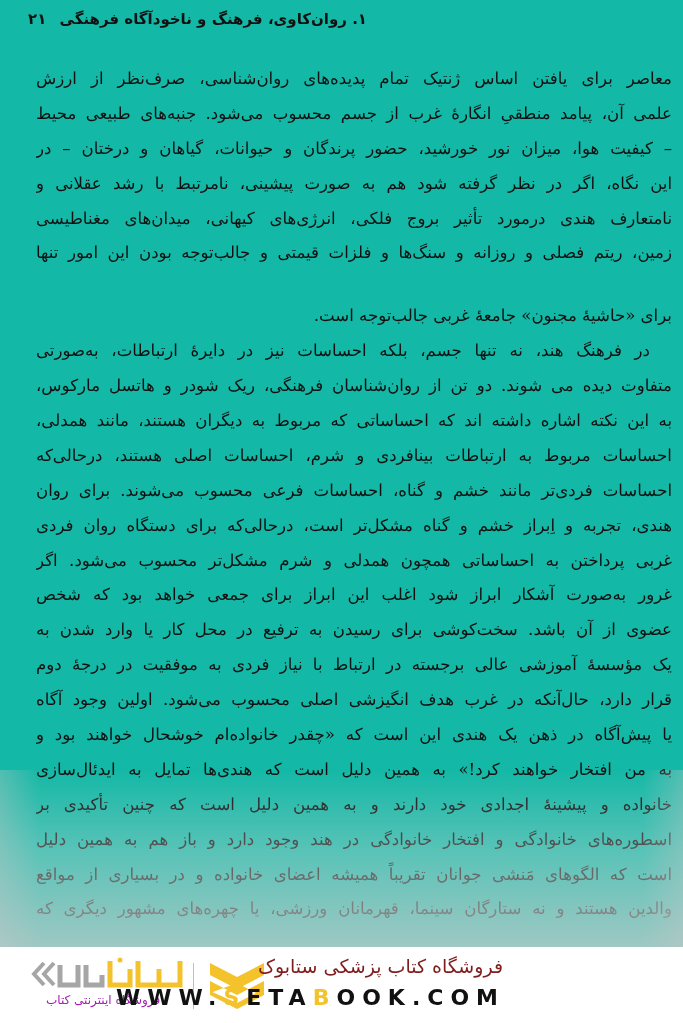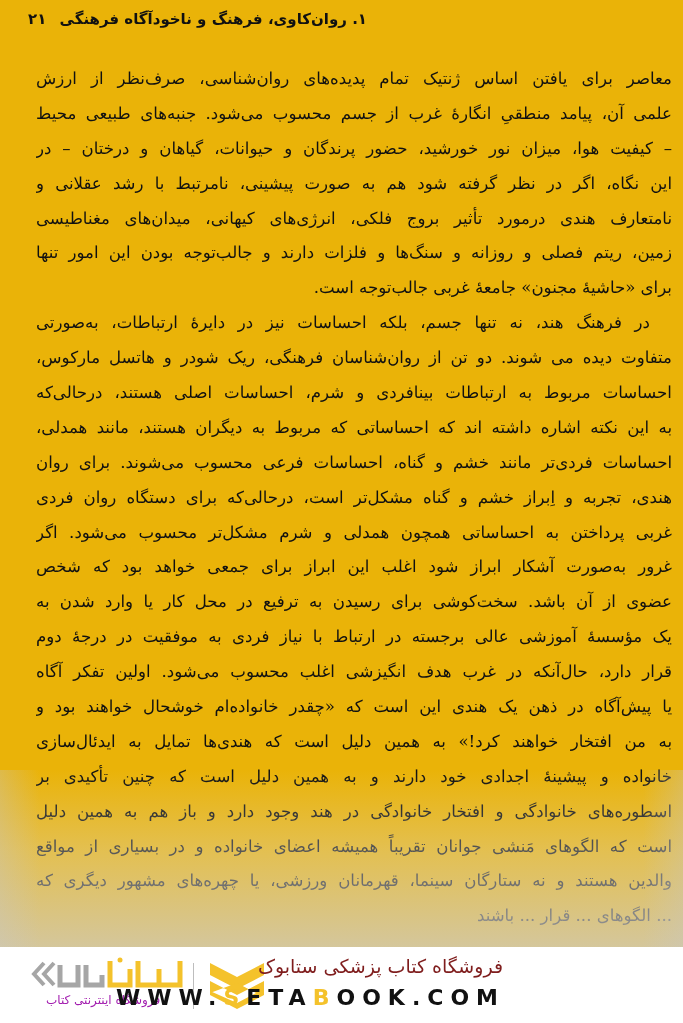--- a/index.html
+++ b/index.html
@@ -13,21 +13,21 @@
       position: relative;
       overflow: hidden;
       font-family: "DejaVu Serif", "Liberation Serif", serif;
       color: #111111;
     }
     .page {
       position: absolute;
       left: 0; top: 0;
       width: 683px;
       height: 947px;
-      background: #eab308;
+      background: #14b8a6;
       overflow: hidden;
     }
     .running-head {
       position: absolute;
       top: 10px;
       left: 28px;
       direction: rtl;
       font-family: "DejaVu Sans", "Liberation Sans", sans-serif;
       font-weight: bold;
       font-size: 15px;
@@ -51,20 +51,21 @@
     .body-text .line {
       display: block;
       text-align: justify;
       text-align-last: justify;
       white-space: nowrap;
       overflow: hidden;
       height: 34.9px;
     }
     .body-text .line.last {
       text-align-last: right;
+      margin-top: 28px;
     }
     .body-text .line.indent {
       padding-right: 22px;
     }
     .shade {
       position: absolute;
       left: 0;
       top: 770px;
       width: 683px;
       height: 177px;
@@ -154,33 +155,33 @@
     <span>۱. روان‌کاوی، فرهنگ و ناخودآگاه فرهنگی</span>
     <span class="page-num">۲۱</span>
   </div>
 
   <div class="body-text" id="body-text">
       <span class="line">معاصر برای یافتن اساس ژنتیک تمام پدیده‌های روان‌شناسی، صرف‌نظر از ارزش</span>
       <span class="line">علمی آن، پیامد منطقیِ انگارهٔ غرب از جسم محسوب می‌شود. جنبه‌های طبیعی محیط</span>
       <span class="line">– کیفیت هوا، میزان نور خورشید، حضور پرندگان و حیوانات، گیاهان و درختان – در</span>
       <span class="line">این نگاه، اگر در نظر گرفته شود هم به صورت پیشینی، نامرتبط با رشد عقلانی و</span>
       <span class="line">نامتعارف هندی درمورد تأثیر بروج فلکی، انرژی‌های کیهانی، میدان‌های مغناطیسی</span>
-      <span class="line">زمین، ریتم فصلی و روزانه و سنگ‌ها و فلزات دارند و جالب‌توجه بودن این امور تنها</span>
+      <span class="line">زمین، ریتم فصلی و روزانه و سنگ‌ها و فلزات قیمتی و جالب‌توجه بودن این امور تنها</span>
       <span class="line last">برای «حاشیهٔ مجنون» جامعهٔ غربی جالب‌توجه است.</span>
       <span class="line indent">در فرهنگ هند، نه تنها جسم، بلکه احساسات نیز در دایرهٔ ارتباطات، به‌صورتی</span>
       <span class="line">متفاوت دیده می شوند. دو تن از روان‌شناسان فرهنگی، ریک شودر و هاتسل مارکوس،</span>
+      <span class="line">به این نکته اشاره داشته اند که احساساتی که مربوط به دیگران هستند، مانند همدلی،</span>
       <span class="line">احساسات مربوط به ارتباطات بینافردی و شرم، احساسات اصلی هستند، درحالی‌که</span>
-      <span class="line">به این نکته اشاره داشته اند که احساساتی که مربوط به دیگران هستند، مانند همدلی،</span>
       <span class="line">احساسات فردی‌تر مانند خشم و گناه، احساسات فرعی محسوب می‌شوند. برای روان</span>
       <span class="line">هندی، تجربه و اِبراز خشم و گناه مشکل‌تر است، درحالی‌که برای دستگاه روان فردی</span>
       <span class="line">غربی پرداختن به احساساتی همچون همدلی و شرم مشکل‌تر محسوب می‌شود. اگر</span>
       <span class="line">غرور به‌صورت آشکار ابراز شود اغلب این ابراز برای جمعی خواهد بود که شخص</span>
       <span class="line">عضوی از آن باشد. سخت‌کوشی برای رسیدن به ترفیع در محل کار یا وارد شدن به</span>
       <span class="line">یک مؤسسهٔ آموزشی عالی برجسته در ارتباط با نیاز فردی به موفقیت در درجهٔ دوم</span>
-      <span class="line">قرار دارد، حال‌آنکه در غرب هدف انگیزشی اغلب محسوب می‌شود. اولین تفکر آگاه</span>
+      <span class="line">قرار دارد، حال‌آنکه در غرب هدف انگیزشی اصلی محسوب می‌شود. اولین وجود آگاه</span>
       <span class="line">یا پیش‌آگاه در ذهن یک هندی این است که «چقدر خانواده‌ام خوشحال خواهند بود و</span>
       <span class="line">به من افتخار خواهند کرد!» به همین دلیل است که هندی‌ها تمایل به ایدئال‌سازی</span>
       <span class="line">خانواده و پیشینهٔ اجدادی خود دارند و به همین دلیل است که چنین تأکیدی بر</span>
       <span class="line">اسطوره‌های خانوادگی و افتخار خانوادگی در هند وجود دارد و باز هم به همین دلیل</span>
       <span class="line">است که الگوهای مَنشی جوانان تقریباً همیشه اعضای خانواده و در بسیاری از مواقع</span>
       <span class="line">والدین هستند و نه ستارگان سینما، قهرمانان ورزشی، یا چهره‌های مشهور دیگری که</span>
       <span class="line last">... الگوهای ... قرار ... باشند</span>
     </div>
 
   <div class="shade"></div>

